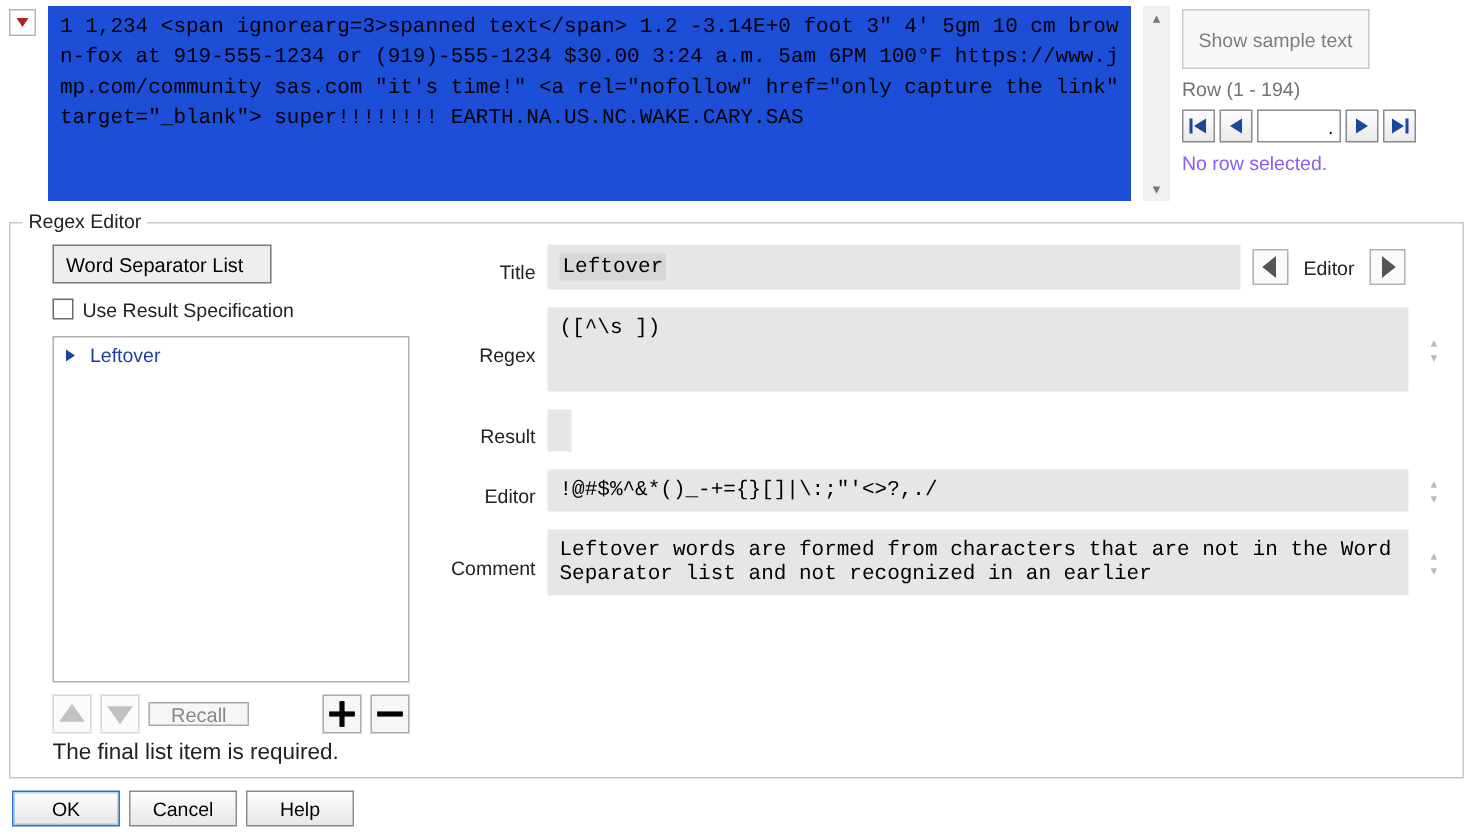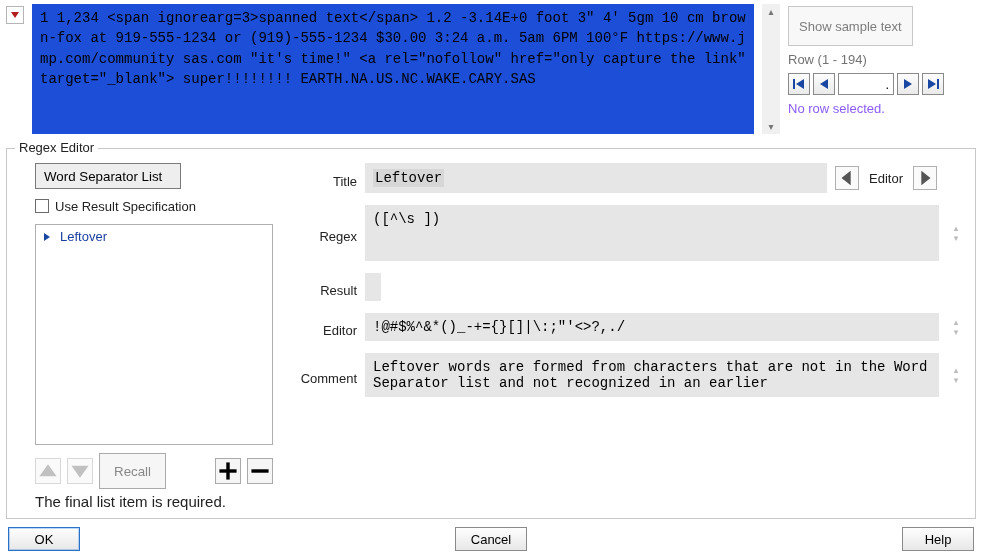--- a/index.html
+++ b/index.html
@@ -90,21 +90,21 @@
   .list-item { display:flex; gap:8px; align-items:center; padding:2px 2px; cursor:pointer; }
   .list-item svg { width:10px; height:10px; }
   .list-item-label { color: #1a3fa0; }
   .toolrow { display:flex; gap:6px; margin-top:8px; align-items:center; }
   .tool-sq {
     width: 26px; height: 26px; border:1px solid #aaa; background:#f6f6f6;
     display:flex; align-items:center; justify-content:center; cursor:pointer;
   }
   .tool-sq.disabled { opacity:0.45; cursor:default; }
   .recall-btn {
-    border:1px solid #aaa; background:#f6f6f6; height:36px; padding:0 14px;
+    border:1px solid #aaa; background:#f6f6f6; height:16px; padding:0 14px;
     color:#888;
   }
   .note { margin-top:4px; font-size:15px; }
   
   .form { flex:1; display:flex; flex-direction:column; gap:12px; }
   .form-row { display:flex; align-items:center; gap: 8px; }
   .form-label { width: 72px; text-align:right; padding-top: 6px; }
   .fld {
     flex: 1;
     background:#e6e6e6;
@@ -116,21 +116,21 @@
   .fld.tall { min-height: 56px; }
   .fld-inner { background:#d7d7d7; display:inline-block; padding: 1px 2px; }
   .scroll-tiny { width:18px; display:flex; flex-direction:column; justify-content:space-between; align-items:center; padding:2px 0; color:#bbb; font-size:9px;}
   .color-row { display:flex; align-items:center; gap:10px; }
   .sqnav {
     width:24px; height:24px; border:1px solid #b0b0b0; background:#fafafa;
     display:flex; align-items:center; justify-content:center; cursor:pointer;
   }
   
   .footer {
-    display:flex; justify-content:space-between; gap:18px;
+    display:flex; justify-content:flex-start; gap:6px;
     padding: 8px 2px 2px 2px;
   }
   .btn {
     min-width: 72px; height: 24px;
     border:1px solid #8a8a8a;
     background: linear-gradient(#fefefe,#e7e7e7);
     cursor:pointer;
     font-size:13px;
   }
   .btn.primary {

